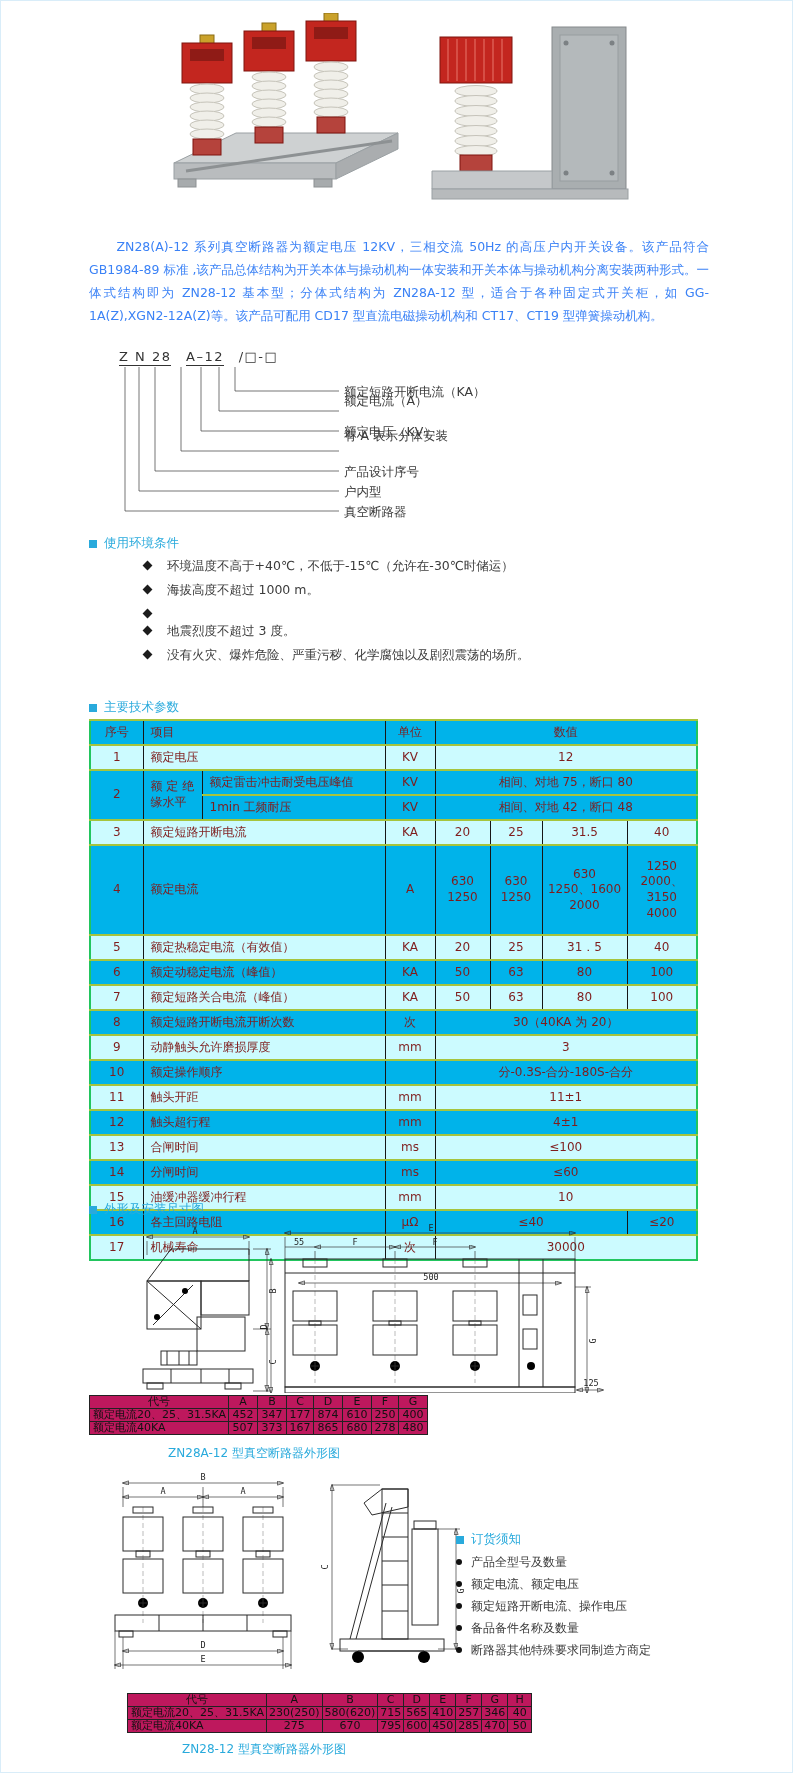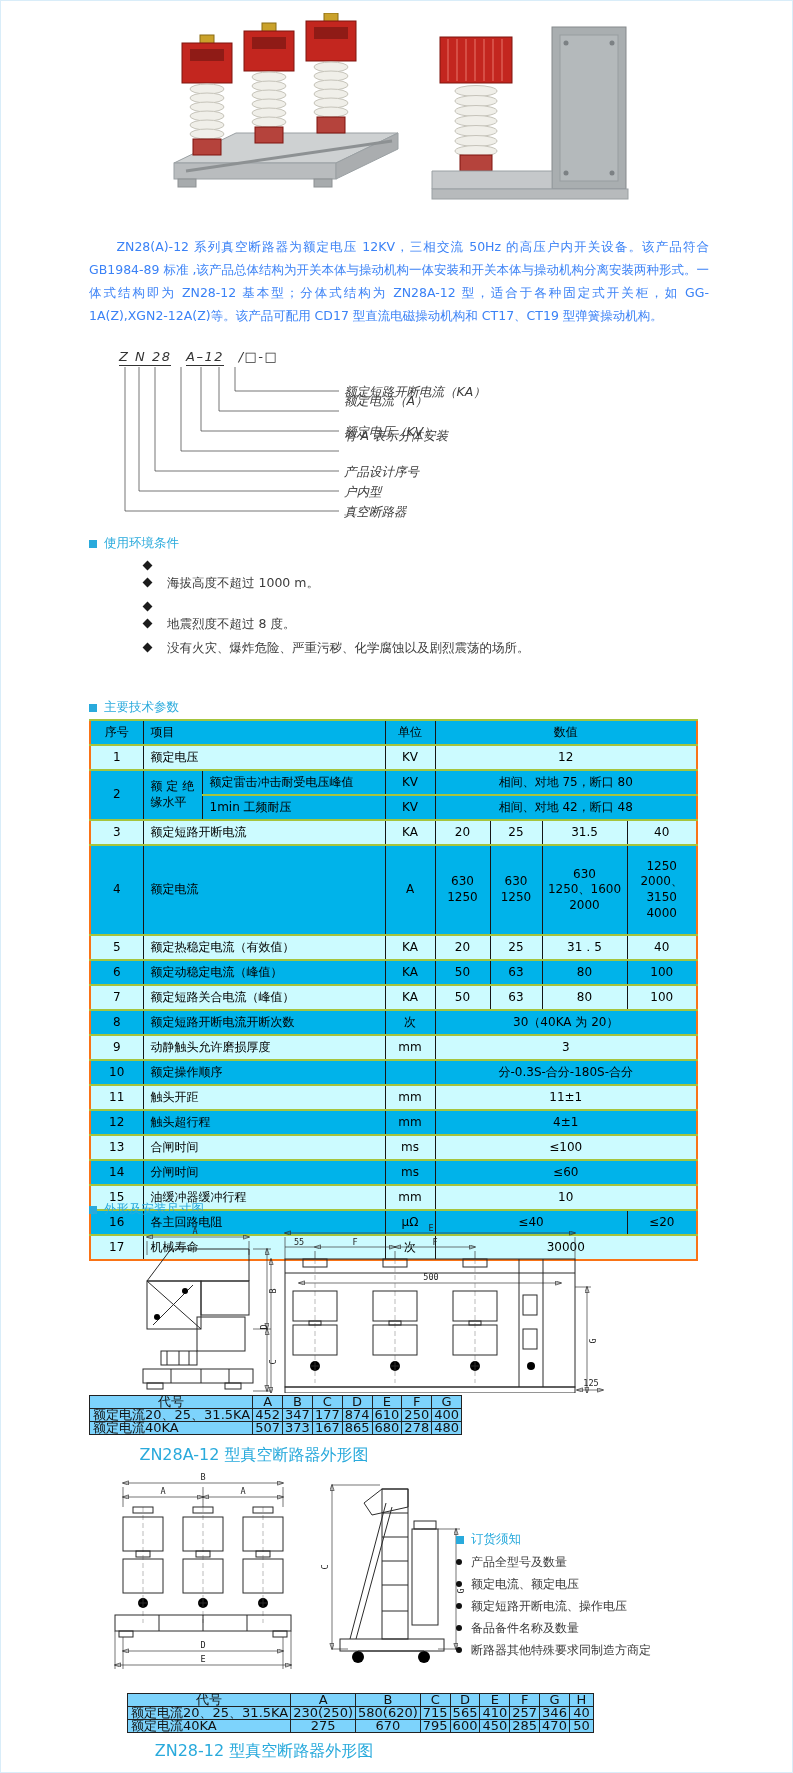--- a/index.html
+++ b/index.html
@@ -9,51 +9,51 @@
   .abs{position:absolute;}
 
   
   .sec-h{display:flex;align-items:center;font-size:12.5px;color:#29aadc;}
   .sq{width:8px;height:8px;background:#29aadc;margin-right:7px;flex-shrink:0;}
 
   
   .body-text{font-size:12.5px;color:#3b82f6;line-height:23px;text-align:justify;text-indent:2.2em;margin-top:4px;}
 
   
-  .diagram{position:relative;width:620px;height:180px;margin-top:2px;font-style:italic;}
+  .diagram{position:relative;width:620px;height:180px;margin-top:2px;}
   .code{position:absolute;left:30px;top:2px;font-size:13px;color:#333;letter-spacing:1.5px;white-space:nowrap;}
   .code .u{border-bottom:1.2px solid #333;padding-bottom:1px;margin-right:9px;display:inline-block;}
   .mlabel{position:absolute;left:255px;font-size:12.5px;color:#3b3b3b;white-space:nowrap;}
   .dlines{position:absolute;left:0;top:0;}
 
   
   .env-item{display:flex;padding-left:55px;font-size:12.5px;color:#3b3b3b;line-height:21px;margin-top:3px;}
   .dia{width:7px;height:7px;background:#1c1c1c;transform:rotate(45deg);margin:7px 16px 0 0;flex-shrink:0;}
 
   
-  .ptab{border-collapse:collapse;table-layout:fixed;width:607px;font-size:12px;color:#000000;margin-top:3px;border:2px solid #f97316;}
+  .ptab{border-collapse:collapse;table-layout:fixed;width:607px;font-size:12px;color:#7f1d1d;margin-top:3px;border:2px solid #22c55e;}
   .ptab td{border:1px solid #161616;text-align:center;height:21px;padding:1px 3px;line-height:1.3;overflow:hidden;}
   .ptab tr.dark td{background:#00b3ea;border-top:2px solid #a6c43d;border-bottom:2px solid #a6c43d;}
   .ptab tr.light td{background:#ccfbff;}
   .ptab td.left{text-align:left;padding-left:7px;}
   .ptab tr.tall td{height:86px;}
   .pre{white-space:pre-line;}
 
   
   .dwg line,.dwg rect,.dwg polyline,.dwg polygon,.dwg path{stroke:#2b2b2b;fill:none;stroke-width:1;}
   .dwg .dim{stroke:#3a3a3a;stroke-width:0.7;}
   .dwg .cl{stroke:#777;stroke-width:0.5;stroke-dasharray:5 3;}
   .dwg text{font-size:8.5px;fill:#222;stroke:none;font-family:"DejaVu Sans Mono",monospace;}
 
   
-  .dtab{border-collapse:collapse;font-size:13px;color:#111;background:#7dd3fc;table-layout:fixed;padding-left:32px;}
+  .dtab{border-collapse:collapse;font-size:11px;color:#111;background:#be185d;table-layout:fixed;padding-left:32px;}
   .dtab td{border:1px solid #222;text-align:center;padding:0 2px;height:12px;line-height:12px;white-space:nowrap;overflow:hidden;}
   .dtab td.name{text-align:left;padding-left:3px;}
 
-  .cap{font-size:16px;color:#29aadc;text-align:center;white-space:nowrap;}
+  .cap{font-size:12px;color:#29aadc;text-align:center;white-space:nowrap;}
 
   
   .ord-item{display:flex;align-items:flex-start;font-size:12px;color:#3b3b3b;line-height:16px;margin-top:6px;}
   .dot{width:6px;height:6px;border-radius:50%;background:#111;margin:5px 9px 0 0;flex-shrink:0;}
 </style>
 </head>
 <body>
 
 <div id="page">
 
@@ -162,31 +162,32 @@
     </div>
   </div>
 
   <div class="abs" style="left:88px;top:534px;width:622px;">
     <div class="sec-h">
       <span class="sq"></span>
       <span>使用环境条件</span>
     </div>
     <div class="env-item">
       <span class="dia"></span>
+      <span>环境温度不高于+40℃，不低于-15℃（允许在-30℃时储运）</span>
     </div>
     <div class="env-item">
       <span class="dia"></span>
       <span>海拔高度不超过 1000 m。</span>
     </div>
     <div class="env-item">
       <span class="dia"></span>
     </div>
     <div class="env-item">
       <span class="dia"></span>
-      <span>地震烈度不超过 8 度。</span>
+      <span>地震烈度不超过 3 度。</span>
     </div>
     <div class="env-item">
       <span class="dia"></span>
       <span>没有火灾、爆炸危险、严重污秽、化学腐蚀以及剧烈震荡的场所。</span>
     </div>
   </div>
 
   <div class="abs" style="left:88px;top:698px;width:610px;">
     <div class="sec-h">
       <span class="sq"></span>

